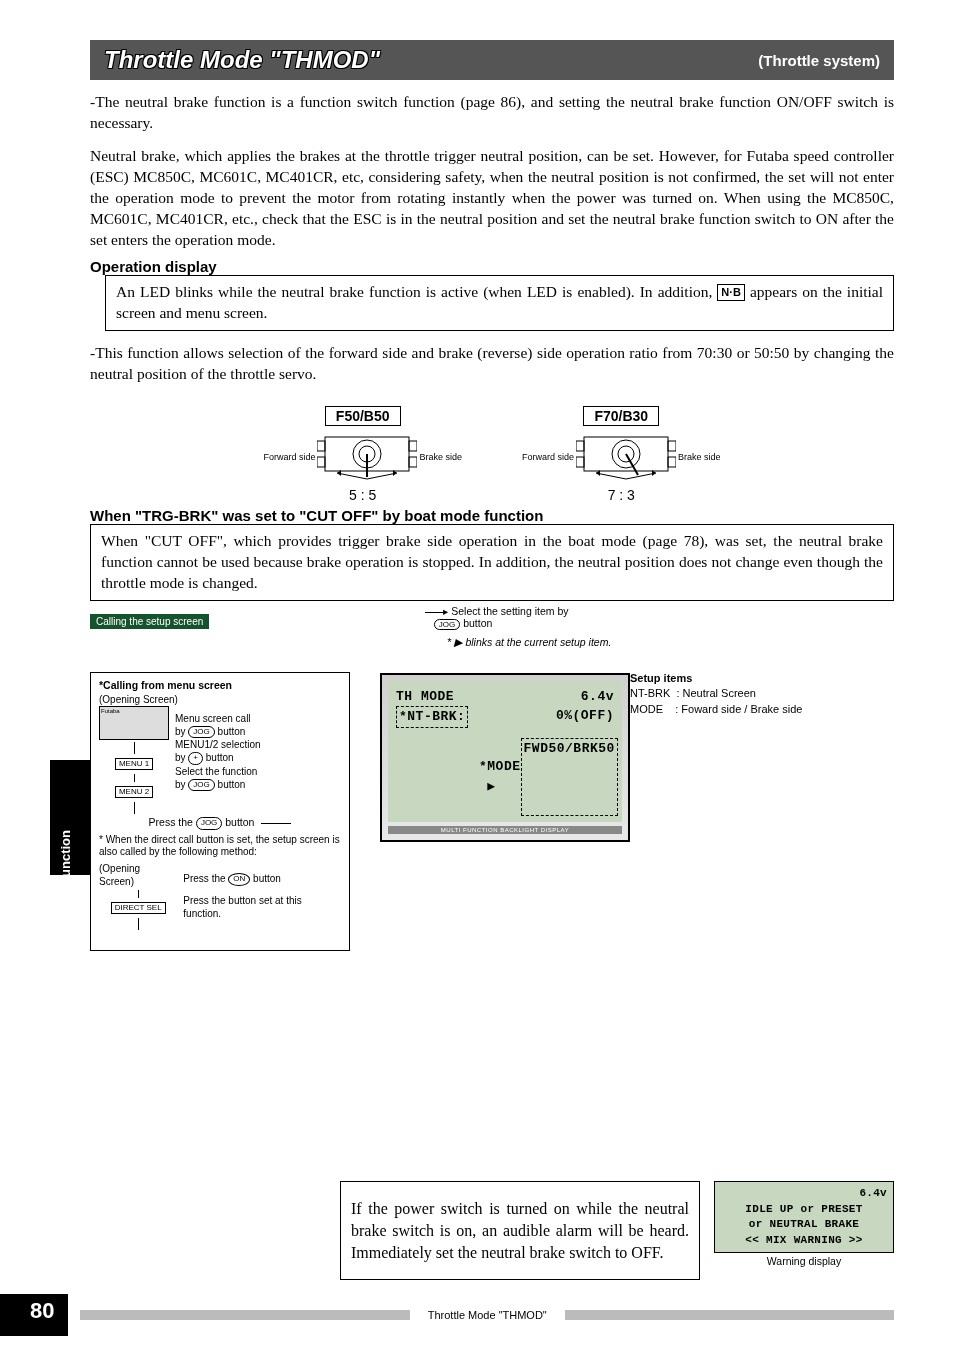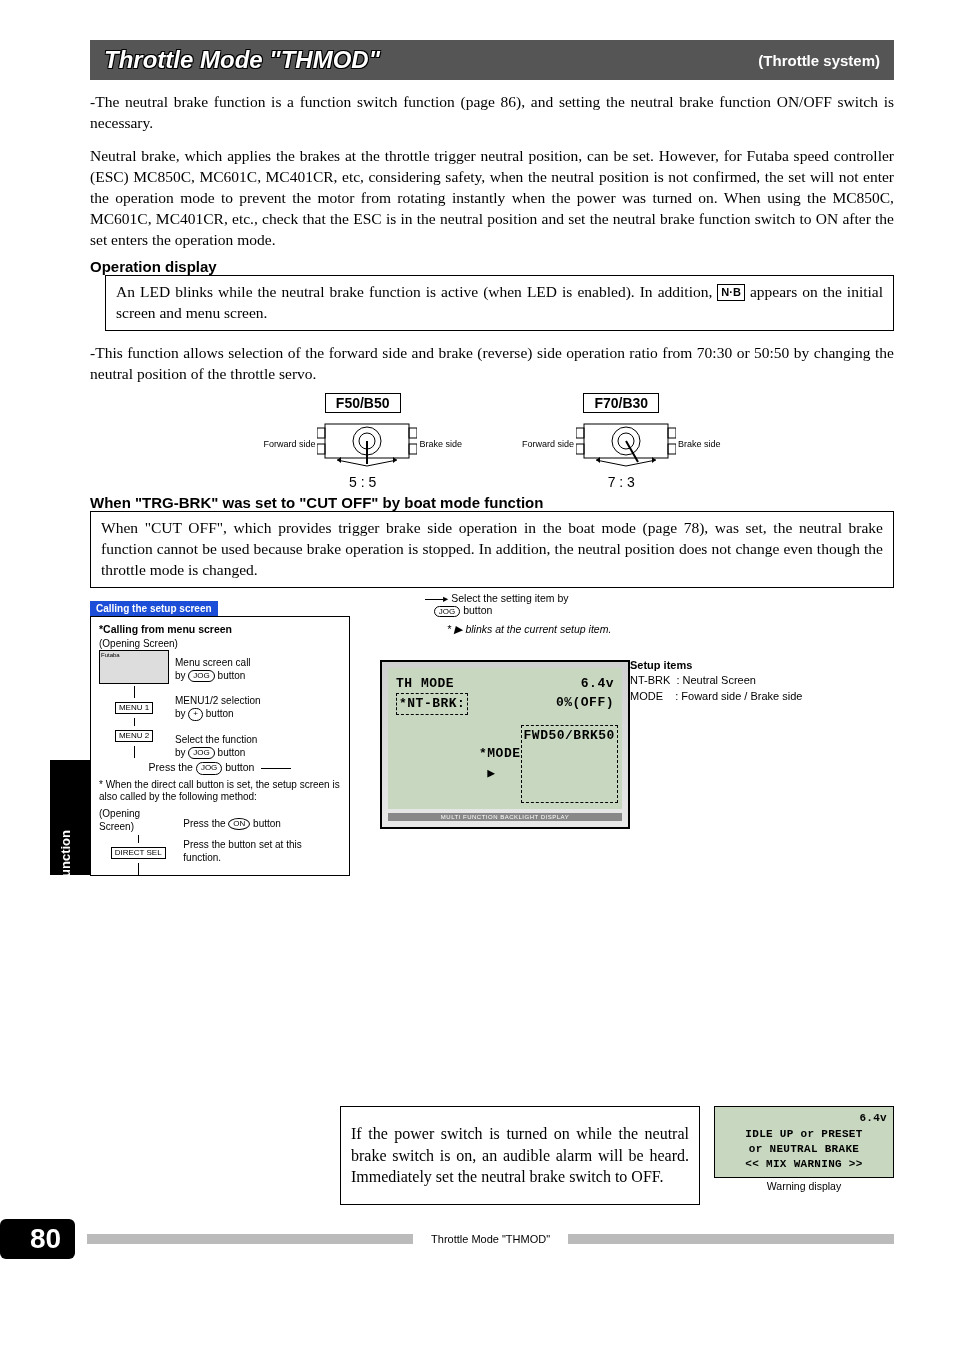--- a/index.html
+++ b/index.html
@@ -81,21 +81,21 @@
     padding: 0 3px;
     font-family: Arial, sans-serif;
     font-weight: bold;
     font-size: 11px;
     vertical-align: 1px;
   }
   .diagram-row {
     display: flex;
     justify-content: center;
     gap: 60px;
-    margin-top: 8px;
+    margin-top: 21px;
     margin-left: 40px;
   }
   .diag-block { text-align: center; }
   .diag-title {
     font-family: Arial, sans-serif;
     font-weight: bold;
     font-size: 14px;
     border: 1px solid #000;
     display: inline-block;
     padding: 1px 10px;
@@ -124,33 +124,34 @@
     font-weight: bold;
     font-size: 15px;
   }
   .lower-area {
     margin-left: 40px;
     margin-top: 10px;
     position: relative;
     font-family: Arial, sans-serif;
   }
   .call-box-title {
-    background: #1d4ed8;
+    background: #14532d;
     color: #fff;
     font-size: 10px;
-    font-weight: bold;
+    font-weight: normal;
     padding: 2px 6px;
     display: inline-block;
   }
   .call-box {
     border: 1px solid #000;
-    padding: 6px 8px 0 8px;
+    padding: 6px 8px 20px 8px;
     width: 260px;
     font-size: 10.5px;
     line-height: 1.3;
+    margin-top: 43px;
   }
   .mini-label {
     font-size: 10px;
   }
   .menu-chip {
     display: inline-block;
     border: 1px solid #000;
     font-size: 8px;
     padding: 0 3px;
     margin: 2px 0;
@@ -250,24 +251,23 @@
     margin-top: 14px;
     display:flex;
     align-items:center;
     gap: 12px;
     font-family: Arial, sans-serif;
   }
   .page-num {
     background:#000;
     color:#fff;
     font-weight:bold;
-    font-size: 28px;
-    padding: 4px 14px 4px 30px;
+    font-size: 22px;
+    padding: 4px 14px 12px 30px;
     margin-left:-50px;
-    border-radius:6px;
   }
   .footer-line {
     flex:1;
     height:10px;
     background:#bbb;
   }
   .footer-text {
     font-size:11px;
     padding: 0 6px;
   }
@@ -366,21 +366,21 @@
 
       <div class="call-flow">
         <div class="flow-col" style="align-items:center;">
           <div class="open-screen">Futaba</div>
           <div style="border-left:1px solid #000; height:12px;"></div>
           <div class="menu-chip">MENU 1</div>
           <div style="border-left:1px solid #000; height:8px;"></div>
           <div class="menu-chip">MENU 2</div>
           <div style="border-left:1px solid #000; height:12px;"></div>
         </div>
-        <div class="flow-col" style="font-size:10px; gap:12px; margin-top:6px;">
+        <div class="flow-col" style="font-size:10px; gap:0; margin-top:6px;">
           <div>
             <span>Menu screen call</span><br>
             <span>by</span>
             <span class="jog-btn">JOG</span>
             <span>button</span>
           </div>
           <div>
             <span>MENU1/2 selection</span><br>
             <span>by</span>
             <span class="jog-btn">+</span>

